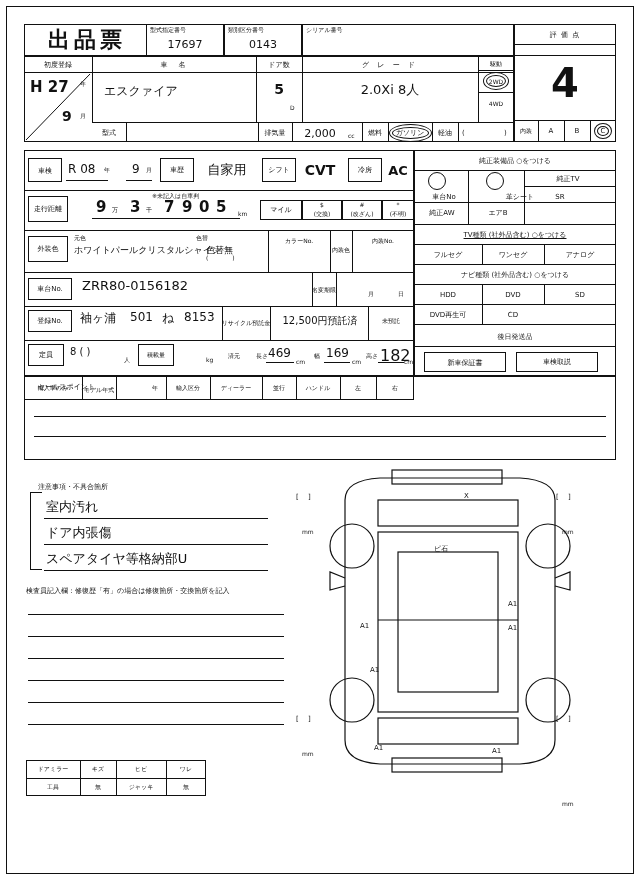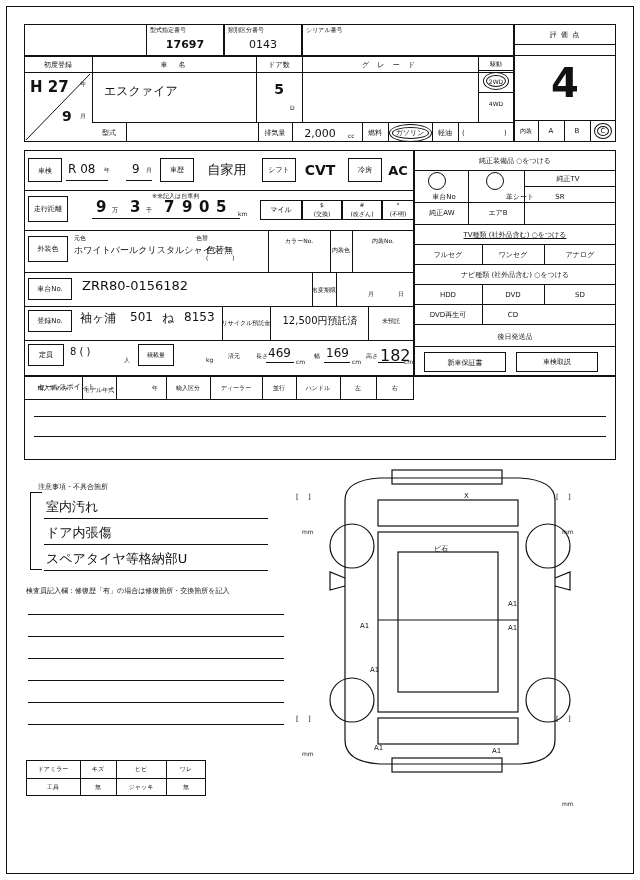--- a/index.html
+++ b/index.html
@@ -4,37 +4,38 @@
 <style>
   html,body{margin:0;padding:0;background:#fff;}
   body{width:640px;height:880px;font-family:"DejaVu Sans","Liberation Sans",sans-serif;color:#111;}
   .sheet{position:relative;width:640px;height:880px;}
   .bx{position:absolute;box-sizing:border-box;border:1px solid #111;}
   .t{position:absolute;box-sizing:border-box;white-space:nowrap;}
   .ctr{display:flex;align-items:center;justify-content:center;}
   .lft{display:flex;align-items:center;justify-content:flex-start;}
   .sm{font-size:7px;}
   .xs{font-size:6px;}
-  .md{font-size:9px;font-weight:bold;}
+  .md{font-size:9px;}
   .xxl{font-size:22px;}
   .b{font-weight:bold;}
   .line{position:absolute;background:#111;}
   .circ{position:absolute;border:1.2px solid #111;border-radius:50%;box-sizing:border-box;}
   .dblcirc{position:absolute;border:1.2px solid #111;border-radius:50%;box-sizing:border-box;}
   .dblcirc:after{content:"";position:absolute;left:2px;top:2px;right:2px;bottom:2px;border:1px solid #111;border-radius:50%;}
   .svgwrap{position:absolute;left:0;top:0;}
 </style>
 </head>
 <body>
 
 <div class="sheet">
 
   <div class="bx" style="left:6px;top:6px;width:628px;height:868px;border-width:1.5px;"></div>
 
   <div class="bx" style="left:24px;top:24px;width:592px;height:32px;"></div>
+  <div class="t xxl b ctr" style="left:32px;top:26px;width:110px;height:28px;letter-spacing:4px;">出品票</div>
 
   <div class="bx" style="left:146px;top:24px;width:78px;height:32px;"></div>
   <div class="t xs" style="left:150px;top:26px;">型式指定番号</div>
   <div class="t md ctr" style="left:146px;top:36px;width:78px;height:16px;font-size:11px;">17697</div>
 
   <div class="bx" style="left:224px;top:24px;width:78px;height:32px;"></div>
   <div class="t xs" style="left:228px;top:26px;">類別区分番号</div>
   <div class="t ctr" style="left:224px;top:36px;width:78px;height:16px;font-size:11px;">0143</div>
 
   <div class="bx" style="left:302px;top:24px;width:212px;height:32px;"></div>
@@ -65,20 +66,21 @@
   <div class="t lft" style="left:104px;top:82px;width:150px;height:18px;font-size:12px;">エスクァイア</div>
   <div class="t sm ctr" style="left:92px;top:58px;width:164px;height:14px;letter-spacing:2px;">車　名</div>
 
   <div class="line" style="left:256px;top:56px;width:1px;height:66px;"></div>
   <div class="t sm ctr" style="left:256px;top:58px;width:46px;height:14px;">ドア数</div>
   <div class="t ctr b" style="left:256px;top:80px;width:46px;height:18px;font-size:14px;">5</div>
   <div class="t xs" style="left:290px;top:104px;">D</div>
 
   <div class="line" style="left:302px;top:56px;width:1px;height:66px;"></div>
   <div class="t sm ctr" style="left:302px;top:58px;width:176px;height:14px;letter-spacing:3px;">グ レ ー ド</div>
+  <div class="t ctr" style="left:302px;top:80px;width:176px;height:20px;font-size:13px;">2.0Xi 8人</div>
 
   <div class="line" style="left:478px;top:56px;width:1px;height:66px;"></div>
   <div class="t xs ctr" style="left:478px;top:58px;width:36px;height:12px;">駆動</div>
   <div class="line" style="left:478px;top:70px;width:36px;height:1px;"></div>
   <div class="t xs ctr" style="left:478px;top:74px;width:36px;height:14px;">2WD</div>
   <div class="dblcirc" style="left:483px;top:72px;width:26px;height:18px;"></div>
   <div class="line" style="left:478px;top:92px;width:36px;height:1px;"></div>
   <div class="t xs ctr" style="left:478px;top:96px;width:36px;height:14px;">4WD</div>
 
   <div class="line" style="left:92px;top:122px;width:422px;height:1px;"></div>

